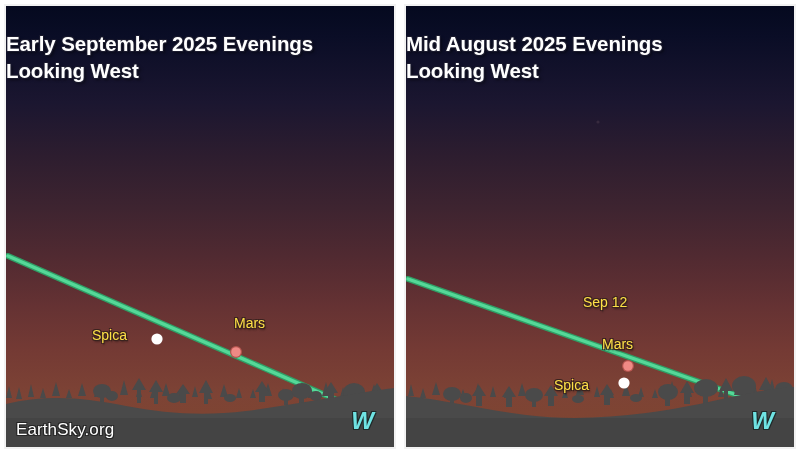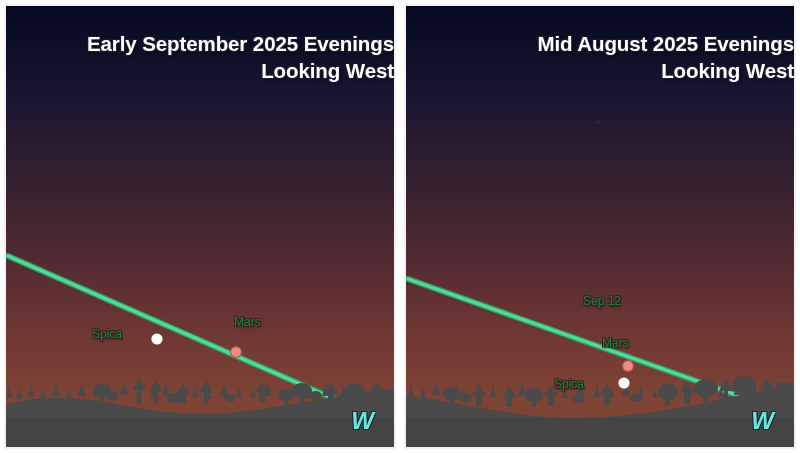--- a/index.html
+++ b/index.html
@@ -57,41 +57,41 @@
     width: 100%;
     height: 100%;
   }
 
   
   .panel-title {
     position: absolute;
     left: 0;
     right: 0;
     top: 24px;
-    text-align: right;
+    text-align: left;
     color: #ffffff;
     font-size: 20.5px;
     font-weight: bold;
     line-height: 1.32;
     letter-spacing: -0.1px;
     text-shadow:
        1px 1px 0 #1b1b2e,
       -1px 1px 0 #1b1b2e,
        1px -1px 0 #1b1b2e,
       -1px -1px 0 #1b1b2e,
        2px 2px 3px rgba(0,0,0,0.55);
     pointer-events: none;
     white-space: pre-line;
   }
 
   
   .obj-label {
     position: absolute;
-    color: #15803d;
-    font-size: 12px;
+    color: #fde047;
+    font-size: 14px;
     font-weight: normal;
     white-space: nowrap;
     text-shadow:
        1px 1px 0 #3a231f,
       -1px 1px 0 #3a231f,
        1px -1px 0 #3a231f,
       -1px -1px 0 #3a231f,
        1px 2px 2px rgba(0,0,0,0.5);
     pointer-events: none;
   }
@@ -194,20 +194,21 @@
 
     <div class="panel-title">Early September 2025 Evenings
 Looking West</div>
 
     <div class="obj-label" style="left:86px; top:321px;">Spica</div>
 
     <div class="obj-label" style="left:228px; top:309px;">Mars</div>
 
     <div class="compass" style="right:20px; bottom:12px;">W</div>
 
+    <div class="watermark">EarthSky.org</div>
   </div>
 
   <div class="panel" id="panel-right">
     <div class="sky"></div>
 
     <svg class="svg-layer" viewBox="0 0 388 441" preserveAspectRatio="none">
       <defs>
         <clipPath id="clipR">
             <rect x="0" y="0" width="388" height="441"></rect>
           </clipPath>

